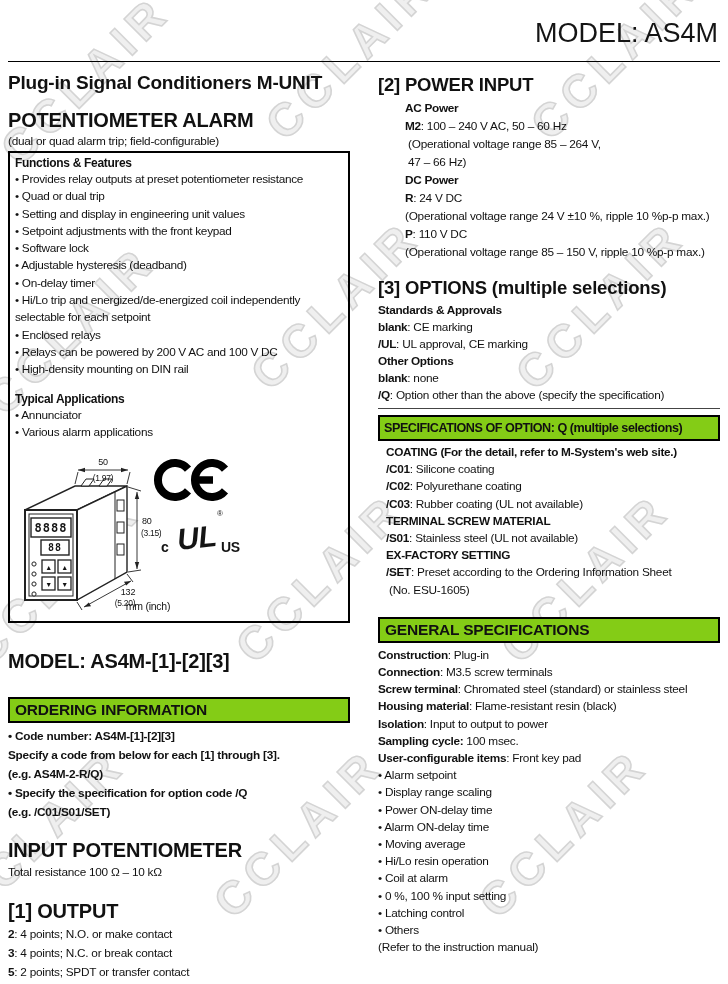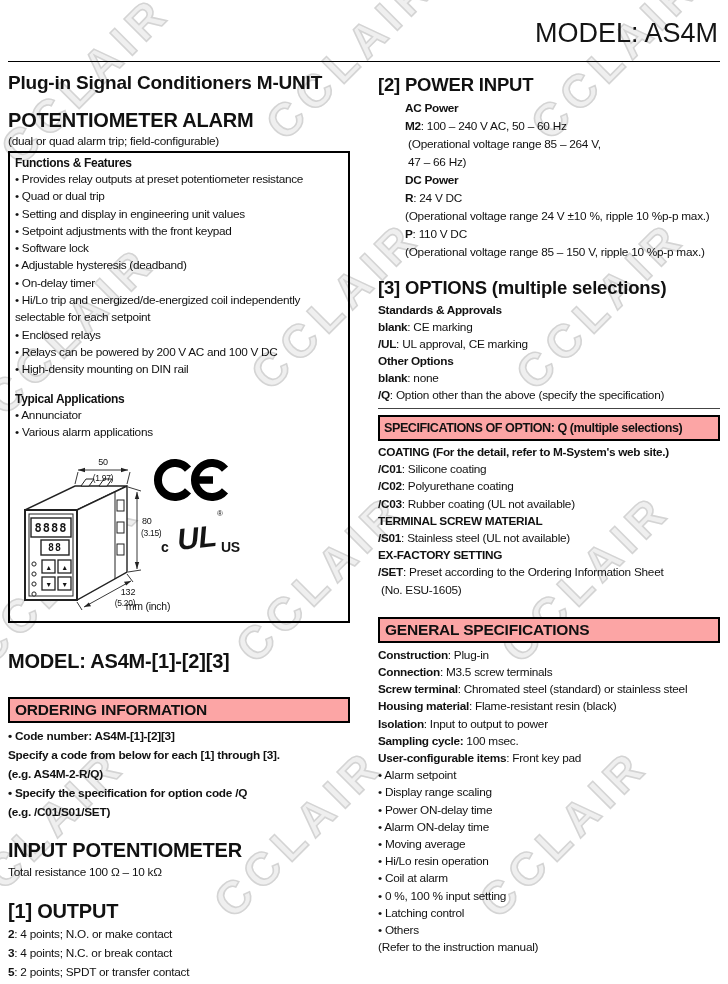--- a/index.html
+++ b/index.html
@@ -21,37 +21,37 @@
   .cols{display:flex;padding:0 8px;gap:28px;align-items:flex-start;}
   .col-l{width:342px;flex:0 0 342px;}
   .col-r{flex:1;min-width:0;}
   
   .h-doc{font-size:19px;font-weight:bold;letter-spacing:-0.2px;margin-top:10px;line-height:22px;}
   .h-big{font-size:20px;font-weight:bold;letter-spacing:-0.2px;line-height:24px;}
   .h-mid{font-size:18.5px;font-weight:bold;letter-spacing:-0.2px;line-height:22px;}
   .h-sub{font-weight:bold;font-size:12px;letter-spacing:-0.3px;line-height:16px;}
   b{letter-spacing:-0.3px;}
   
-  .bar{background:#fca5a5;border:2px solid #000;font-weight:bold;font-size:15.5px;
+  .bar{background:#84cc16;border:2px solid #000;font-weight:bold;font-size:15.5px;
        letter-spacing:-0.2px;padding:1px 5px;line-height:20px;}
   .bar.small{font-size:12.6px;letter-spacing:-0.45px;padding:2px 4px;line-height:18px;}
   
   .line{white-space:pre;line-height:17.5px;}
   .wrap .line{white-space:normal;}
   .features-box{border:2px solid #000;margin-top:3px;padding:2px 5px 6px 5px;}
   .features .line{line-height:17.3px;letter-spacing:-0.3px;}
   .apps{margin-top:12px;}
   .ordering-lines{margin-top:4px;}
   .ordering-lines .line{line-height:19px;font-weight:bold;}
   .output-lines .line{line-height:19px;}
   .power-lines{margin-top:3px;margin-left:27px;}
   .power-lines .line{line-height:18px;}
   .options-lines{margin-top:3px;}
   .options-lines .line{line-height:17px;}
-  .optionq-lines{margin-top:3px;}
+  .optionq-lines{margin-top:3px;margin-left:8px;}
   .optionq-lines .line{line-height:17.2px;}
   .general-lines{margin-top:4px;}
   .general-lines .line{line-height:17.2px;}
   .divider{border-top:1px solid #444;margin-top:4px;}
   
   .mt2{margin-top:2px;} .mt6{margin-top:6px;} .mt12{margin-top:12px;} .mt14{margin-top:14px;}
   .mt16{margin-top:16px;} .mt18{margin-top:18px;} .mt24{margin-top:24px;} .mt26{margin-top:26px;}
   
   svg text{fill:#141414;font-family:"Liberation Sans","DejaVu Sans",sans-serif;}
   svg .dim{font-size:9px;letter-spacing:-0.2px;}

